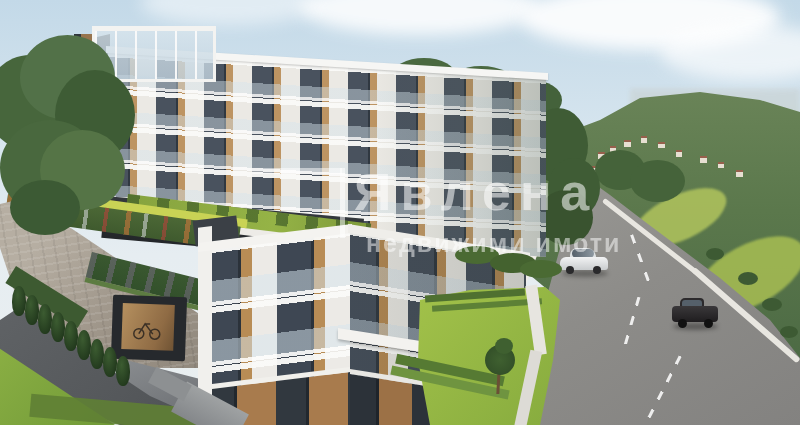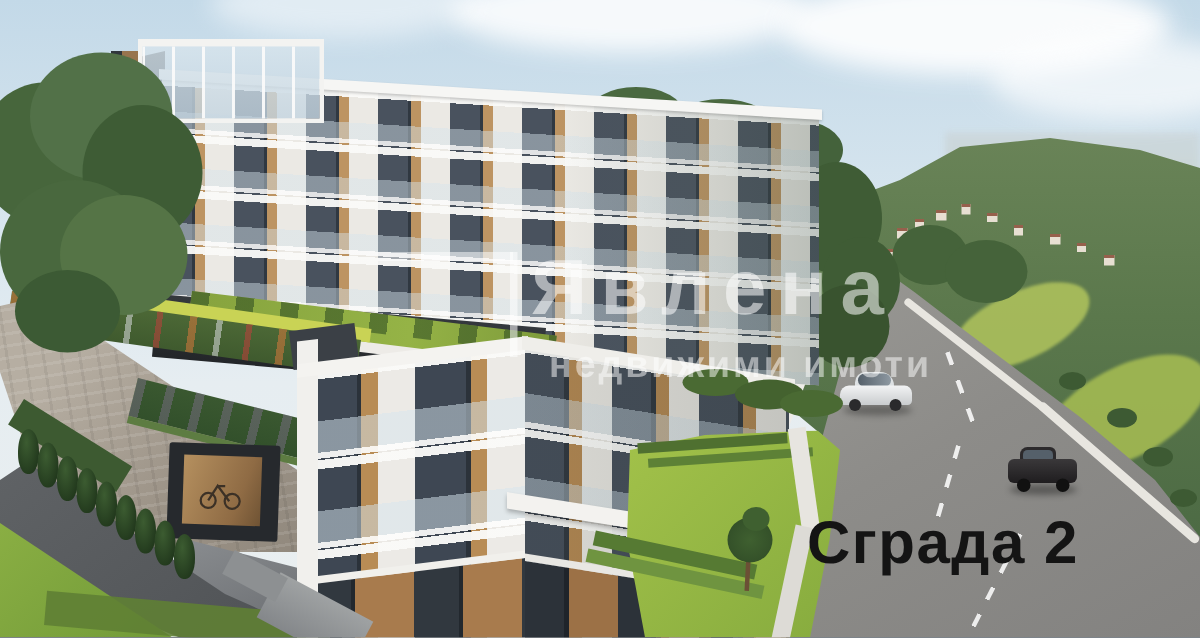--- a/index.html
+++ b/index.html
@@ -193,15 +193,14 @@
 
   <div class="a tree" style="left:455px;top:246px;width:44px;height:18px;background:#4a6a33;"></div>
   <div class="a tree" style="left:490px;top:253px;width:46px;height:20px;background:#44622f;"></div>
   <div class="a tree" style="left:520px;top:260px;width:42px;height:18px;background:#4a6a33;"></div>
 
   <div class="a" style="left:252px;top:168px;width:90px;height:6px;background:rgba(255,255,255,.5);"></div>
   <div class="a" style="left:340px;top:168px;width:5px;height:70px;background:rgba(255,255,255,.55);"></div>
   <div class="a wm wm-brand" style="left:354px;top:166px;">Явлена</div>
   <div class="a wm wm-tag" style="left:366px;top:219px;margin-top:12px;">недвижими имоти</div>
 
-  <div class="a biglabel" style="left:538px;top:340px;">Сграда 2</div>
 
 </div>
 
 </body></html>

